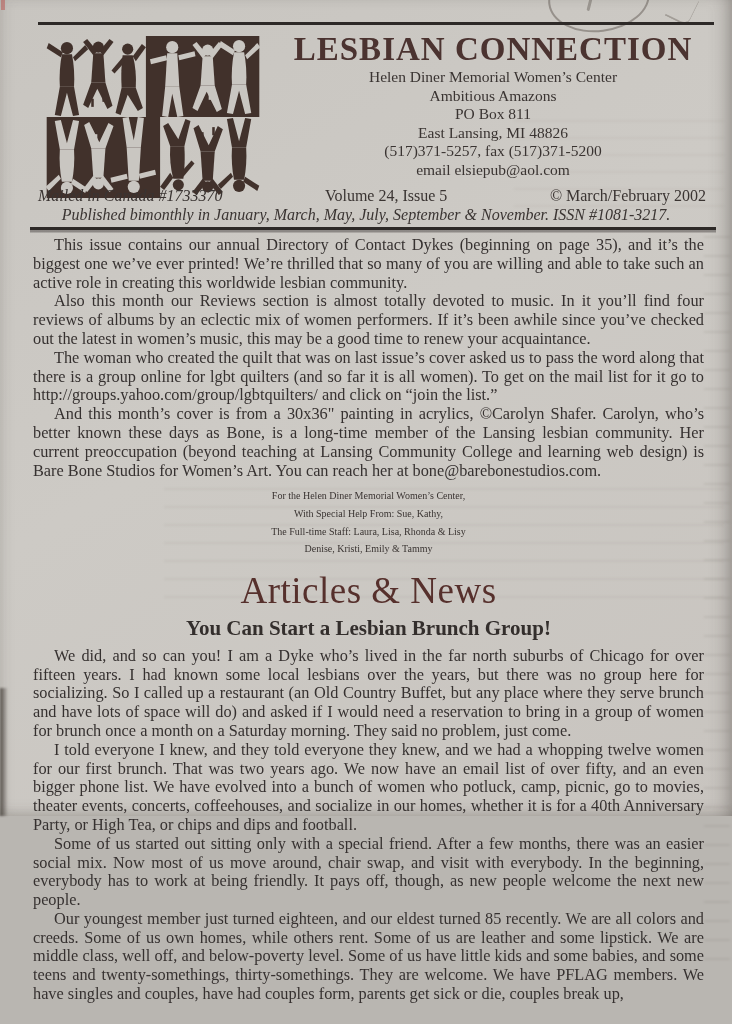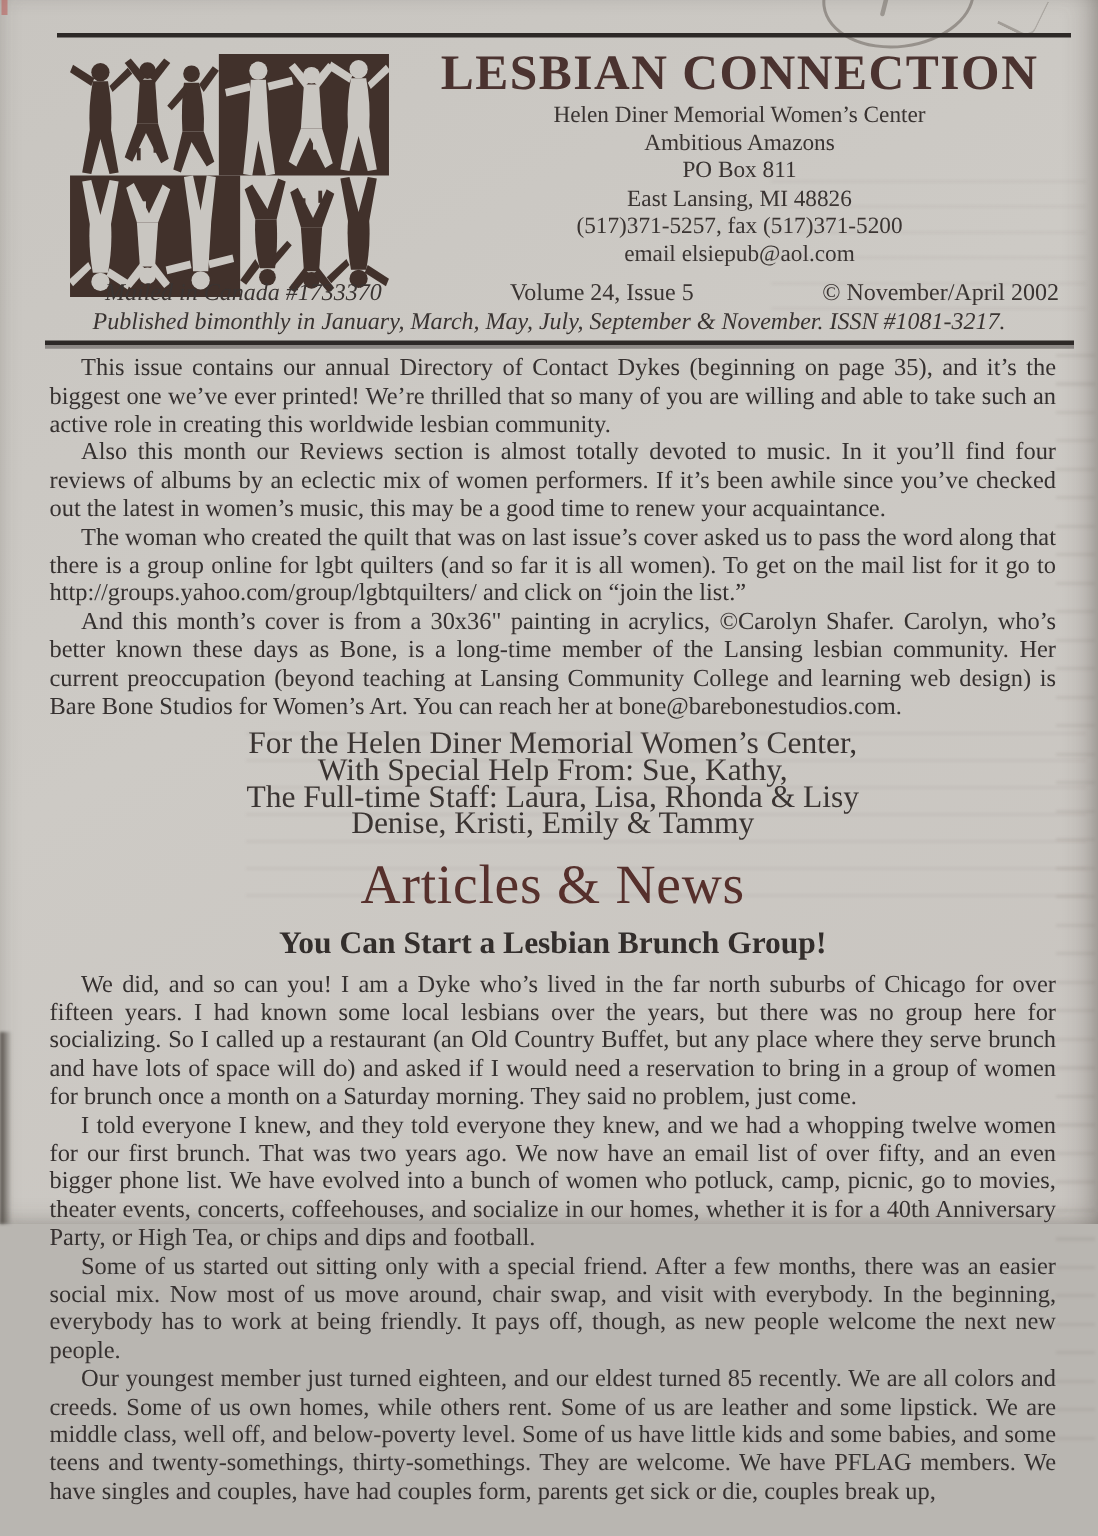--- a/index.html
+++ b/index.html
@@ -67,34 +67,34 @@
   .mast-text{position:absolute;left:272px;top:0;width:442px;text-align:center;}
   .nl-title{
     margin:0;font-size:33px;font-weight:bold;color:#4b3330;
     letter-spacing:1px;line-height:38px;white-space:nowrap;
   }
   .tagline{font-size:21px;font-weight:bold;color:#332d2b;line-height:27px;}
   .addr{font-size:15.5px;line-height:18.6px;color:#3a3432;}
   
   .meta-row{
     position:absolute;top:187px;left:0;right:0;display:flex;
-    justify-content:space-between;padding:0 26px 0 70px;font-size:16px;
+    justify-content:space-between;padding:0 26px 0 38px;font-size:16px;
   }
   .meta-mailed{font-style:italic;}
   .published{
     position:absolute;top:206px;left:0;right:0;text-align:center;
     font-style:italic;font-size:16px;
   }
   
   .body-text{position:absolute;top:236px;left:33px;right:28px;z-index:2;}
   .body-text p{
     margin:0;text-indent:21px;text-align:justify;
     font-size:16.3px;line-height:18.8px;color:#363130;
   }
-  .staff-block{text-align:center;margin:7px 0 8px;font-size:21px;line-height:17.6px;}
+  .staff-block{text-align:center;margin:7px 0 8px;font-size:10px;line-height:17.6px;}
   .section-heading{
     text-align:center;margin:12px 0 4px;font-size:37px;line-height:42px;
     font-weight:normal;color:#56302c;letter-spacing:.5px;
   }
   .article-title{
     text-align:center;margin:2px 0 6px;font-size:21px;line-height:25px;
     font-weight:bold;color:#332e2c;
   }
 </style>
 </head>
@@ -169,21 +169,21 @@
       <div class="addr">PO Box 811</div>
       <div class="addr">East Lansing, MI 48826</div>
       <div class="addr">(517)371-5257, fax (517)371-5200</div>
       <div class="addr">email elsiepub@aol.com</div>
     </div>
   </header>
 
   <div class="meta-row">
     <span class="meta-mailed">Mailed in Canada #1733370</span>
     <span class="meta-volume">Volume 24, Issue 5</span>
-    <span class="meta-copyright">© November/April 2002</span>
+    <span class="meta-copyright">© March/February 2002</span>
   </div>
   <div class="published">Published bimonthly in January, March, May, July, September &amp; November.  ISSN #1081-3217.</div>
 
   <div class="rule-bottom"></div>
 
   <main class="body-text">
     <p>This issue contains our annual Directory of Contact Dykes (beginning on page 35), and it’s the biggest one we’ve ever printed!  We’re thrilled that so many of you are willing and able to take such an active role in creating this worldwide lesbian community.</p>
     <p>Also this month our Reviews section is almost totally devoted to music.  In it you’ll find four reviews of albums by an eclectic mix of women performers.  If it’s been awhile since you’ve checked out the latest in women’s music, this may be a good time to renew your acquaintance.</p>
     <p>The woman who created the quilt that was on last issue’s cover asked us to pass the word along that there is a group online for lgbt quilters (and so far it is all women).  To get on the mail list for it go to http://groups.yahoo.com/group/lgbtquilters/ and click on “join the list.”</p>
     <p>And this month’s cover is from a 30x36" painting in acrylics, ©Carolyn Shafer.  Carolyn, who’s better known these days as Bone, is a long-time member of the Lansing lesbian community.  Her current preoccupation (beyond teaching at Lansing Community College and learning web design) is Bare Bone Studios for Women’s Art.  You can reach her at bone@barebonestudios.com.</p>

